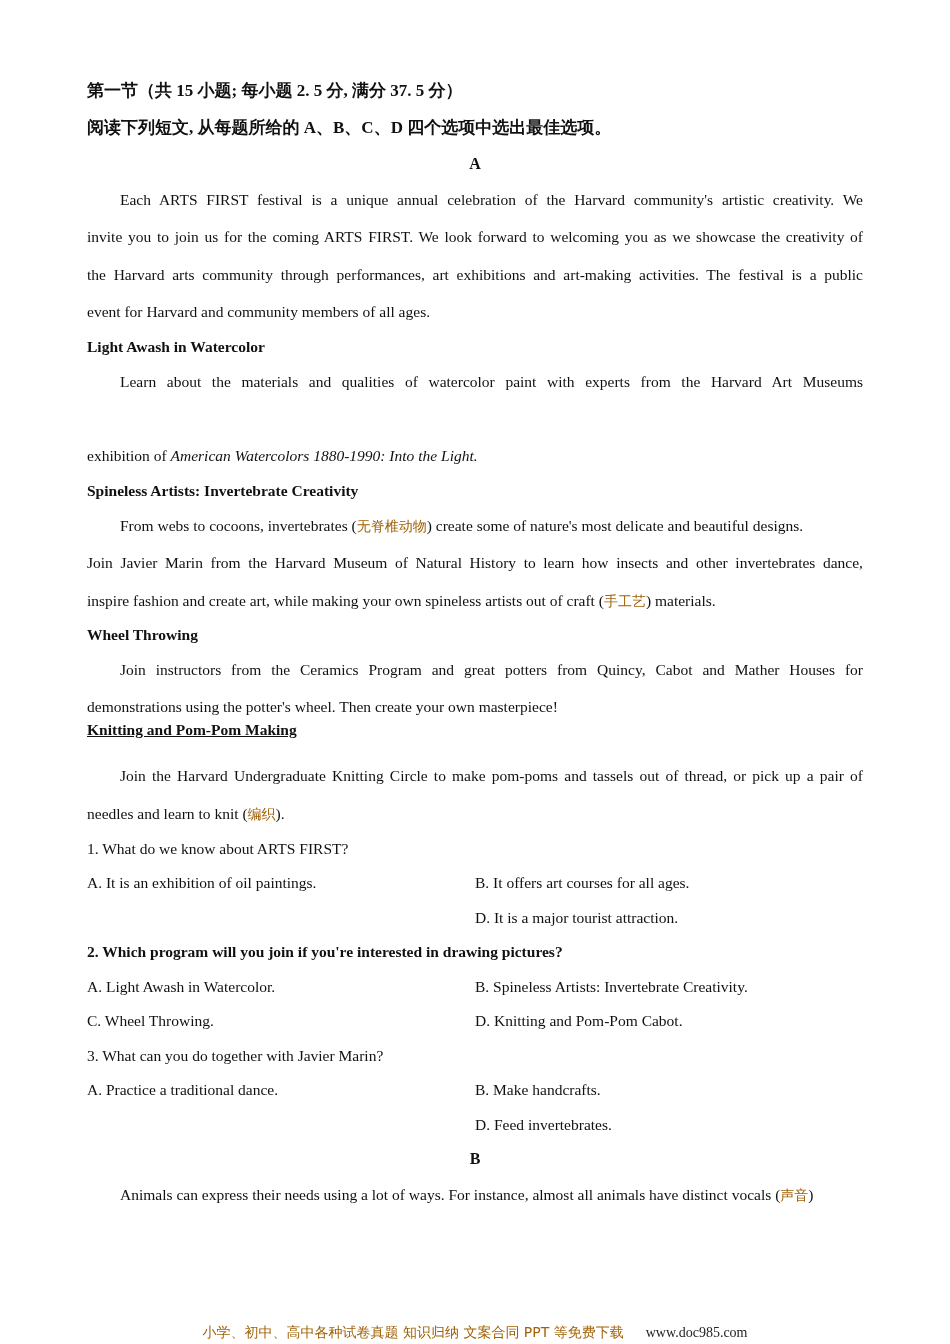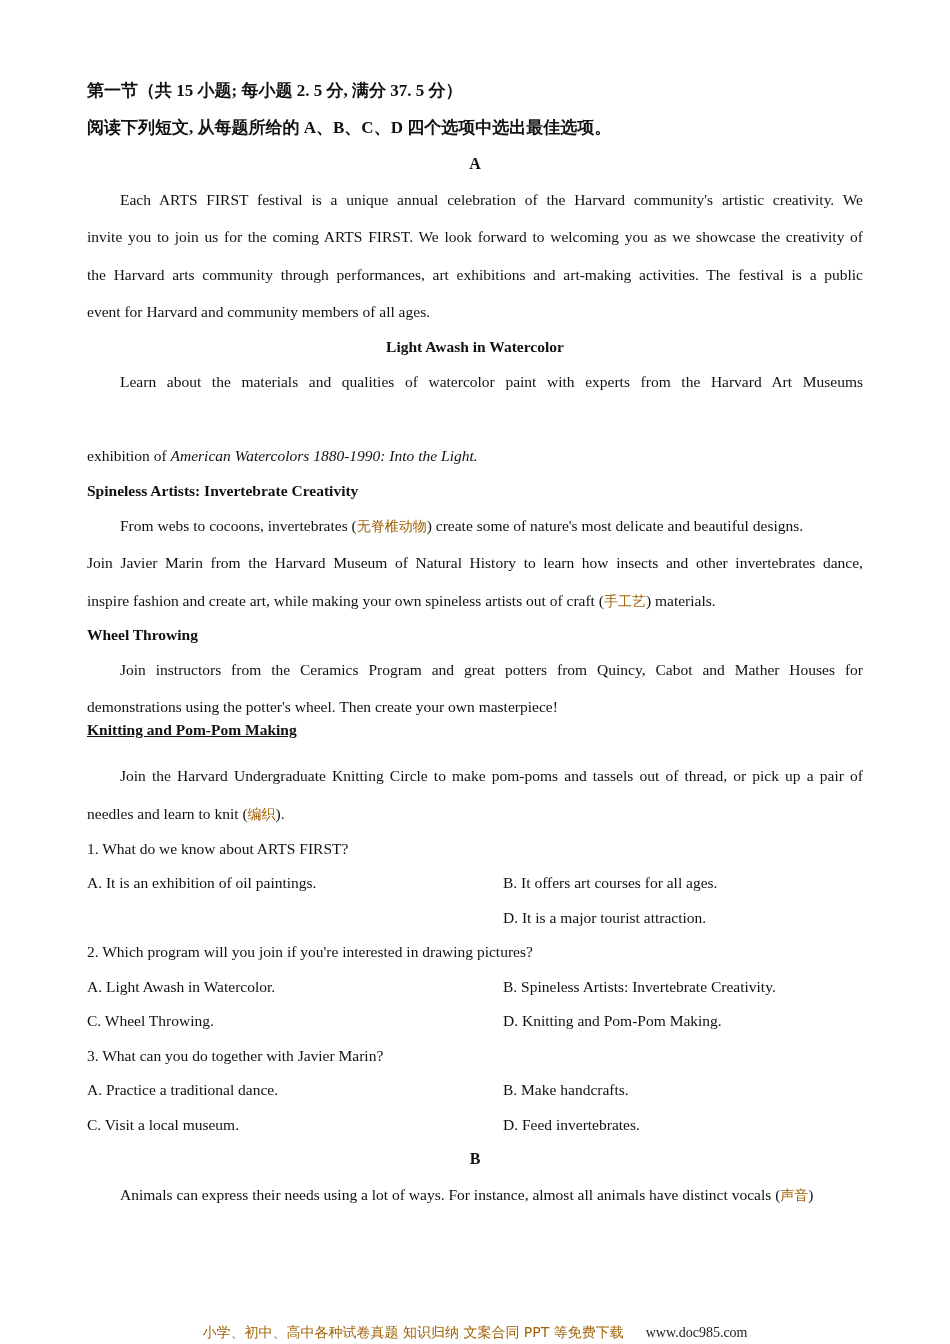--- a/index.html
+++ b/index.html
@@ -8,42 +8,42 @@
       font-family: "Liberation Serif", "DejaVu Serif", serif;
       color: #111111;
     }
     .page { position: absolute; left: 0; top: 0; width: 950px; height: 944px; }
     .line { position: absolute; left: 87px; width: 776px; font-size: 15.5px; line-height: 20px; white-space: nowrap; }
     .heading-cn { font-weight: bold; font-size: 17px; }
     .center { left: 0; width: 950px; text-align: center; font-weight: bold; font-size: 16px; }
     .bold { font-weight: bold; }
     .indent { padding-left: 33px; width: 743px; }
     .justify { text-align: justify; text-align-last: justify; white-space: normal; height: 20px; overflow: hidden; }
-    .opt-b { position: absolute; left: 475px; font-size: 15.5px; line-height: 20px; white-space: nowrap; margin-left: 28px; }
+    .opt-b { position: absolute; left: 475px; font-size: 15.5px; line-height: 20px; white-space: nowrap; }
     .cn { font-family: "DejaVu Sans", sans-serif; font-size: 14px; color: #a16207; }
     i { font-style: italic; }
     .footer { position: absolute; top: 1324px; left: 0; width: 950px; text-align: center; font-size: 14px; color: #222; white-space: nowrap; }
     .footer .url { margin-left: 22px; }
   </style>
 </head>
 <body>
 
 <div class="page">
 
   <div class="line heading-cn" style="top:81px;">第一节（共 15 小题; 每小题 2. 5 分, 满分 37. 5 分）</div>
   <div class="line heading-cn" style="top:118px;">阅读下列短文, 从每题所给的 A、B、C、D 四个选项中选出最佳选项。</div>
 
   <div class="line center" style="top:154px;">A</div>
 
   <div class="line indent justify" style="top:190px;">Each ARTS FIRST festival is a unique annual celebration of the Harvard community's artistic creativity. We</div>
   <div class="line justify" style="top:227px;">invite you to join us for the coming ARTS FIRST. We look forward to welcoming you as we showcase the creativity of</div>
   <div class="line justify" style="top:265px;">the Harvard arts community through performances, art exhibitions and art-making activities. The festival is a public</div>
   <div class="line" style="top:302px;">event for Harvard and community members of all ages.</div>
 
-  <div class="line bold" style="top:337px;text-align:center;">Light Awash in Watercolor</div>
+  <div class="line bold" style="top:337px;">Light Awash in Watercolor</div>
   <div class="line indent justify" style="top:372px;">Learn about the materials and qualities of watercolor paint with experts from the Harvard Art Museums</div>
   <div class="line" style="top:446px;"><span>exhibition of </span><i>American Watercolors 1880-1990: Into the Light.</i></div>
 
   <div class="line bold" style="top:481px;">Spineless Artists: Invertebrate Creativity</div>
   <div class="line indent" style="top:516px;"><span>From webs to cocoons, invertebrates (</span><span class="cn">无脊椎动物</span><span>) create some of nature's most delicate and beautiful designs.</span></div>
   <div class="line justify" style="top:553px;">Join Javier Marin from the Harvard Museum of Natural History to learn how insects and other invertebrates dance,</div>
   <div class="line" style="top:591px;"><span>inspire fashion and create art, while making your own spineless artists out of craft (</span><span class="cn">手工艺</span><span>) materials.</span></div>
 
   <div class="line bold" style="top:625px;">Wheel Throwing</div>
   <div class="line indent justify" style="top:660px;">Join instructors from the Ceramics Program and great potters from Quincy, Cabot and Mather Houses for</div>
@@ -51,30 +51,29 @@
 
   <div class="line bold" style="top:720px;text-decoration:underline;">Knitting and Pom-Pom Making</div>
   <div class="line indent justify" style="top:766px;">Join the Harvard Undergraduate Knitting Circle to make pom-poms and tassels out of thread, or pick up a pair of</div>
   <div class="line" style="top:804px;"><span>needles and learn to knit (</span><span class="cn">编织</span><span>).</span></div>
 
   <div class="line" style="top:839px;">1. What do we know about ARTS FIRST?</div>
   <div class="line" style="top:873px;">A. It is an exhibition of oil paintings.</div>
   <div class="opt-b" style="top:873px;">B. It offers art courses for all ages.</div>
   <div class="opt-b" style="top:908px;">D. It is a major tourist attraction.</div>
 
-  <div class="line" style="top:942px;">2. Which program will you join if you're interested in drawing pictures?</div>
+  <div class="line" style="top:942px;font-weight:bold;">2. Which program will you join if you're interested in drawing pictures?</div>
   <div class="line" style="top:977px;">A. Light Awash in Watercolor.</div>
   <div class="opt-b" style="top:977px;">B. Spineless Artists: Invertebrate Creativity.</div>
   <div class="line" style="top:1011px;">C. Wheel Throwing.</div>
-  <div class="opt-b" style="top:1011px;">D. Knitting and Pom-Pom Making.</div>
+  <div class="opt-b" style="top:1011px;">D. Knitting and Pom-Pom Cabot.</div>
 
   <div class="line" style="top:1046px;">3. What can you do together with Javier Marin?</div>
   <div class="line" style="top:1080px;">A. Practice a traditional dance.</div>
   <div class="opt-b" style="top:1080px;">B. Make handcrafts.</div>
-  <div class="line" style="top:1115px;">C. Visit a local museum.</div>
   <div class="opt-b" style="top:1115px;">D. Feed invertebrates.</div>
 
   <div class="line center" style="top:1149px;">B</div>
   <div class="line indent" style="top:1185px;"><span>Animals can express their needs using a lot of ways. For instance, almost all animals have distinct vocals (</span><span class="cn">声音</span><span>)</span></div>
 
   <div class="footer">
     <span class="cn" style="font-size:14px;color:#a16207;">小学、初中、高中各种试卷真题  知识归纳  文案合同  PPT 等免费下载</span><span class="url">www.doc985.com</span>
   </div>
 
 </div>

